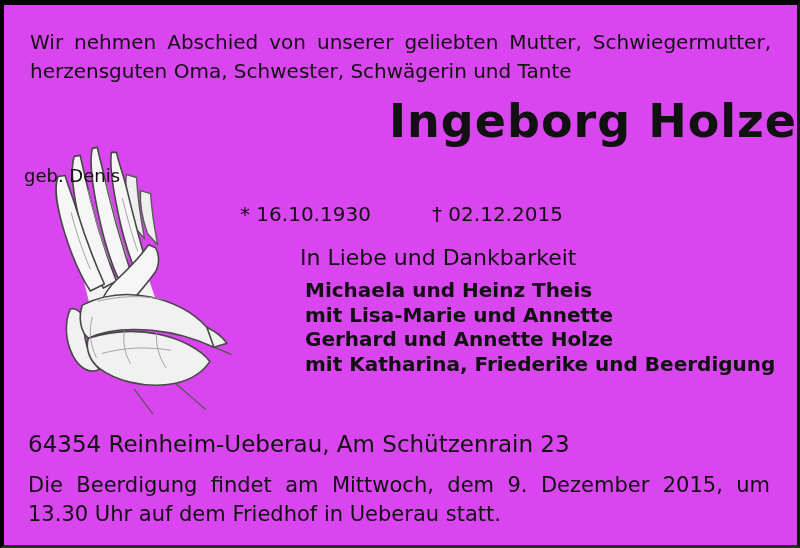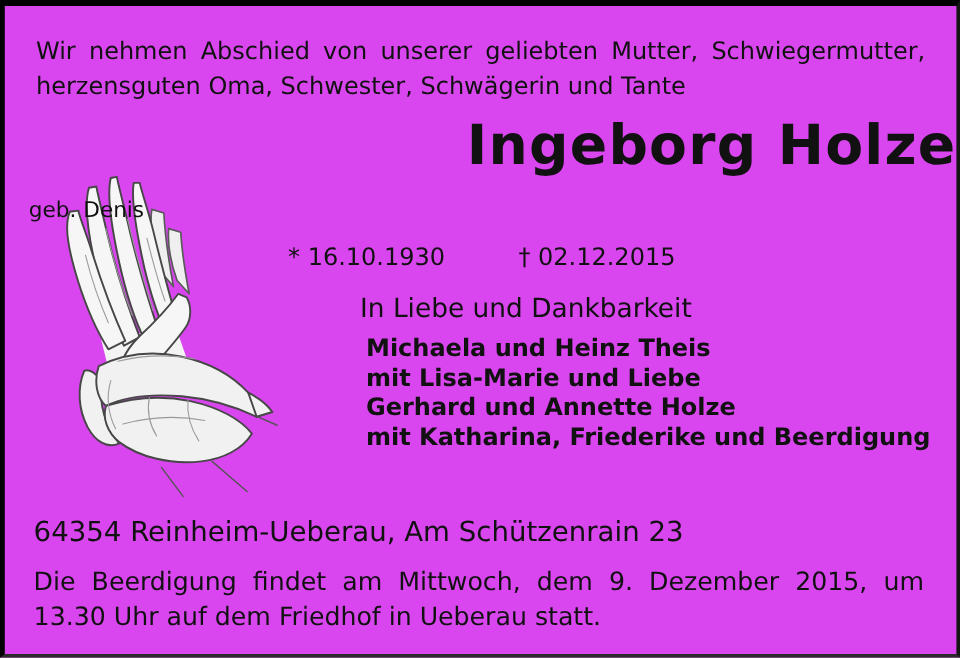--- a/index.html
+++ b/index.html
@@ -88,21 +88,21 @@
 
   <div class="abs maiden">geb. Denis</div>
 
   <div class="abs date birth">* 16.10.1930</div>
   <div class="abs date death">† 02.12.2015</div>
 
   <div class="abs inliebe">In Liebe und Dankbarkeit</div>
 
   <div class="abs mourners">
     <div>Michaela und Heinz Theis</div>
-    <div>mit Lisa-Marie und Liebe</div>
+    <div>mit Lisa-Marie und Annette</div>
     <div>Gerhard und Annette Holze</div>
     <div>mit Katharina, Friederike und Beerdigung</div>
   </div>
 
   <div class="abs address">64354 Reinheim-Ueberau, Am Schützenrain 23</div>
 
   <div class="abs funeral">
     <div class="jline">Die Beerdigung findet am Mittwoch, dem 9. Dezember 2015, um</div>
     <div>13.30 Uhr auf dem Friedhof in Ueberau statt.</div>
   </div>

